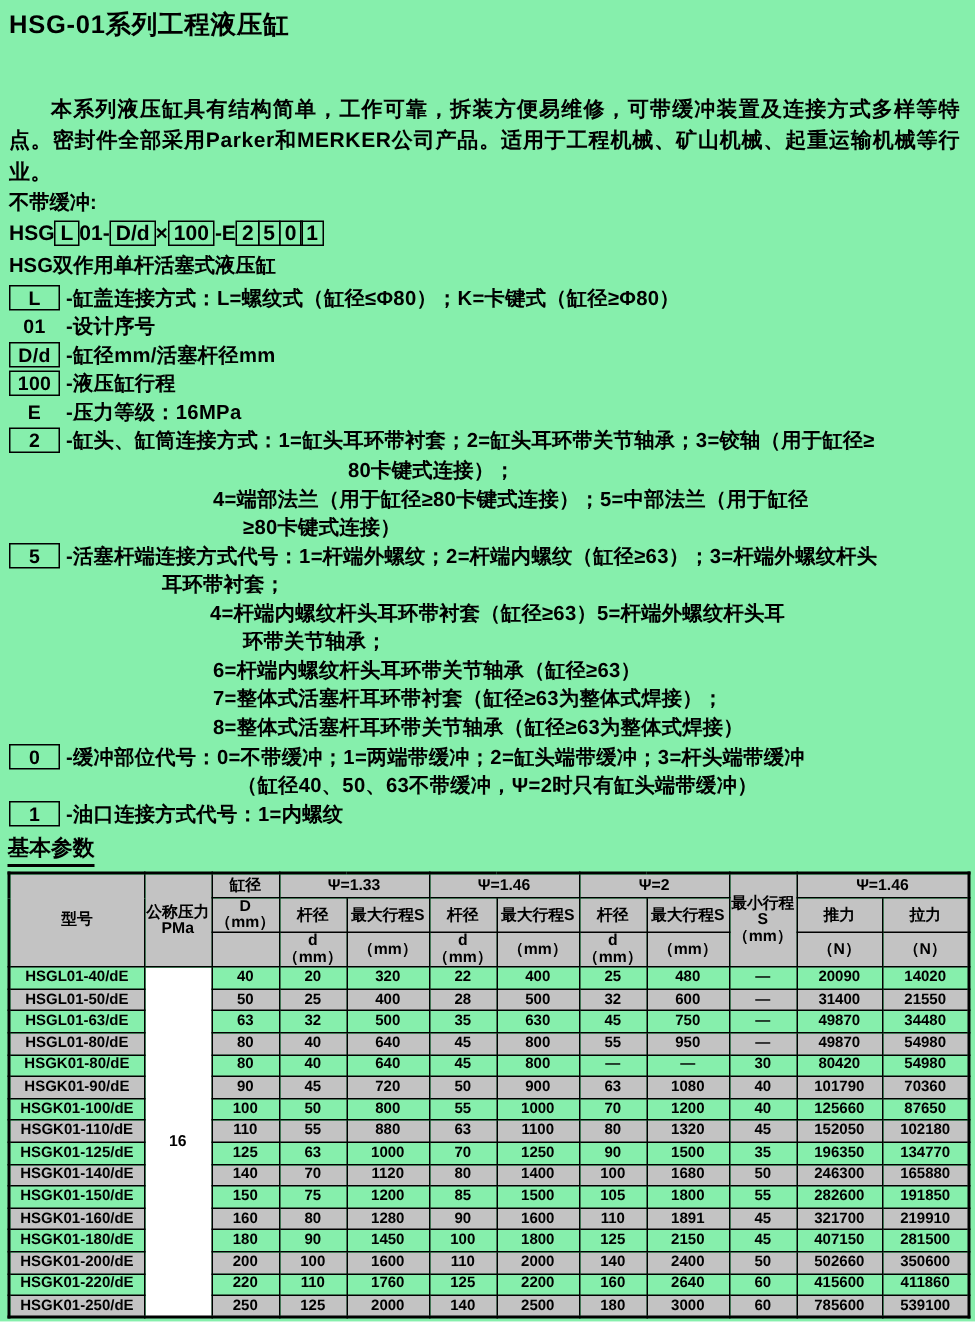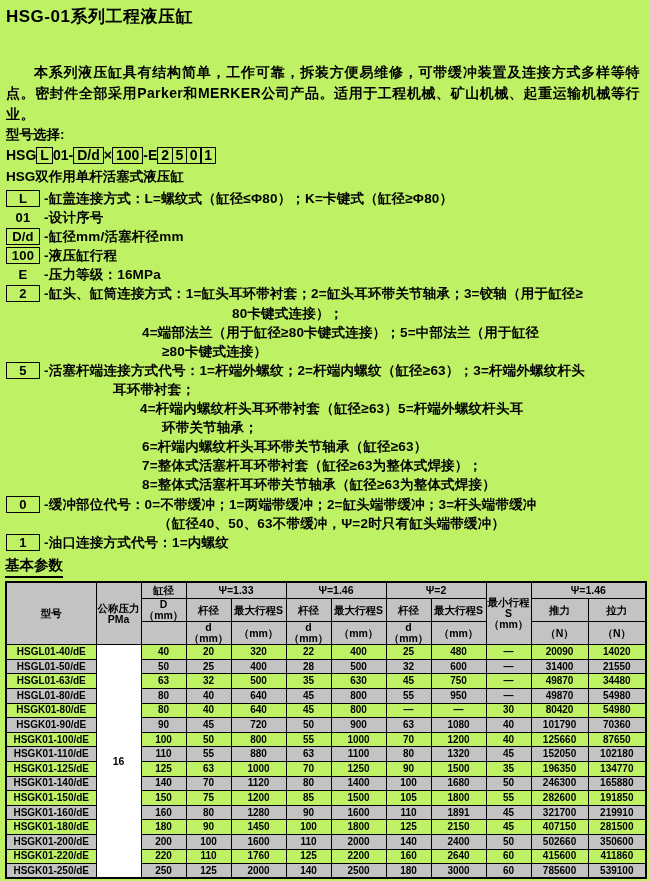--- a/index.html
+++ b/index.html
@@ -1,20 +1,20 @@
 <!DOCTYPE html>
 <html><head>
 <meta charset="utf-8">
 <style>
   * { box-sizing: border-box; margin: 0; padding: 0; }
   html,body { background:#fff; }
   .page {
     position: relative;
     width: 650px; height: 881px;
-    background: #bef264; color:#000;
+    background: #86efac; color:#000;
     font-family: "Liberation Sans", "DejaVu Sans", sans-serif;
     overflow: hidden;
   }
   .page-title {
     font-size: 17px; font-weight: bold;
     padding: 5px 0 2px 6px; letter-spacing: .5px;
   }
   .intro {
     font-size: 14px; font-weight: 600;
     line-height: 21px; text-indent: 2em;
@@ -68,21 +68,21 @@
 </style>
 </head>
 <body>
 
 <div class="page">
 
   <div class="page-title">HSG-01系列工程液压缸</div>
 
   <div class="intro">本系列液压缸具有结构简单，工作可靠，拆装方便易维修，可带缓冲装置及连接方式多样等特点。密封件全部采用Parker和MERKER公司产品。适用于工程机械、矿山机械、起重运输机械等行业。</div>
 
-  <div class="sec-label">型号选择:</div>
+  <div class="sec-label">不带缓冲:</div>
 
   <div class="model-code" id="model-code">
       <span class="seg">HSG</span>
       <span class="seg boxed">L</span>
       <span class="seg">01-</span>
       <span class="seg boxed">D/d</span>
       <span class="seg">×</span>
       <span class="seg boxed">100</span>
       <span class="seg">-E</span>
       <span class="seg boxed">2</span>
@@ -110,21 +110,21 @@
         <div class="code-line"><span class="code-label plain">E</span><span class="line-text">-压力等级：16MPa</span></div>
       </div>
       <div class="code-item">
         <div class="code-line"><span class="code-label boxed">2</span><span class="line-text">-缸头、缸筒连接方式：1=缸头耳环带衬套；2=缸头耳环带关节轴承；3=铰轴（用于缸径≥</span></div>
         <div class="code-line" style="padding-left: 232px;"><span class="line-text">80卡键式连接）；</span></div>
         <div class="code-line" style="padding-left: 142px;"><span class="line-text">4=端部法兰（用于缸径≥80卡键式连接）；5=中部法兰（用于缸径</span></div>
         <div class="code-line" style="padding-left: 162px;"><span class="line-text">≥80卡键式连接）</span></div>
       </div>
       <div class="code-item">
         <div class="code-line"><span class="code-label boxed">5</span><span class="line-text">-活塞杆端连接方式代号：1=杆端外螺纹；2=杆端内螺纹（缸径≥63）；3=杆端外螺纹杆头</span></div>
-        <div class="code-line" style="padding-left: 113px;"><span class="line-text">耳环带衬套；</span></div>
+        <div class="code-line" style="padding-left: 75px; margin-left: 33px;"><span class="line-text">耳环带衬套；</span></div>
         <div class="code-line" style="padding-left: 140px;"><span class="line-text">4=杆端内螺纹杆头耳环带衬套（缸径≥63）5=杆端外螺纹杆头耳</span></div>
         <div class="code-line" style="padding-left: 162px;"><span class="line-text">环带关节轴承；</span></div>
         <div class="code-line" style="padding-left: 142px;"><span class="line-text">6=杆端内螺纹杆头耳环带关节轴承（缸径≥63）</span></div>
         <div class="code-line" style="padding-left: 142px;"><span class="line-text">7=整体式活塞杆耳环带衬套（缸径≥63为整体式焊接）；</span></div>
         <div class="code-line" style="padding-left: 142px;"><span class="line-text">8=整体式活塞杆耳环带关节轴承（缸径≥63为整体式焊接）</span></div>
       </div>
       <div class="code-item">
         <div class="code-line"><span class="code-label boxed">0</span><span class="line-text">-缓冲部位代号：0=不带缓冲；1=两端带缓冲；2=缸头端带缓冲；3=杆头端带缓冲</span></div>
         <div class="code-line" style="padding-left: 112px; margin-left: 46px;"><span class="line-text">（缸径40、50、63不带缓冲，Ψ=2时只有缸头端带缓冲）</span></div>
       </div>

